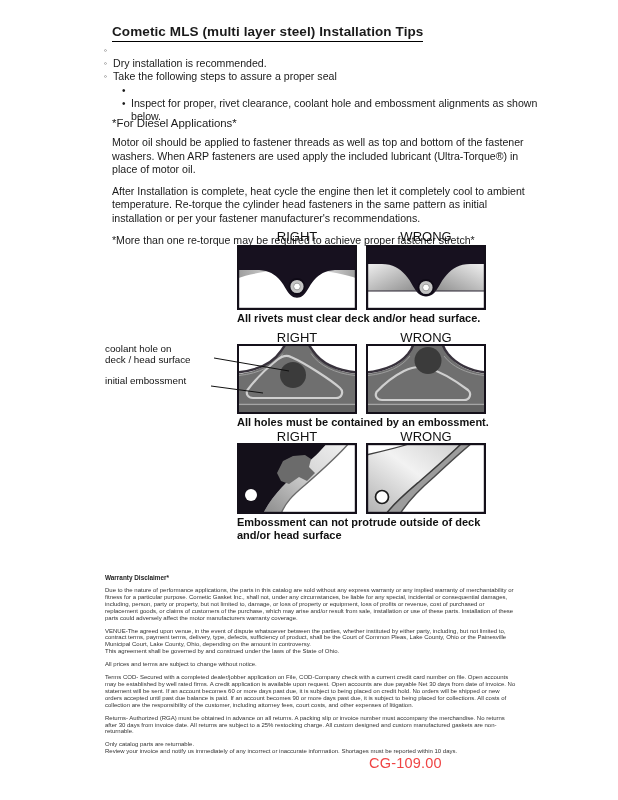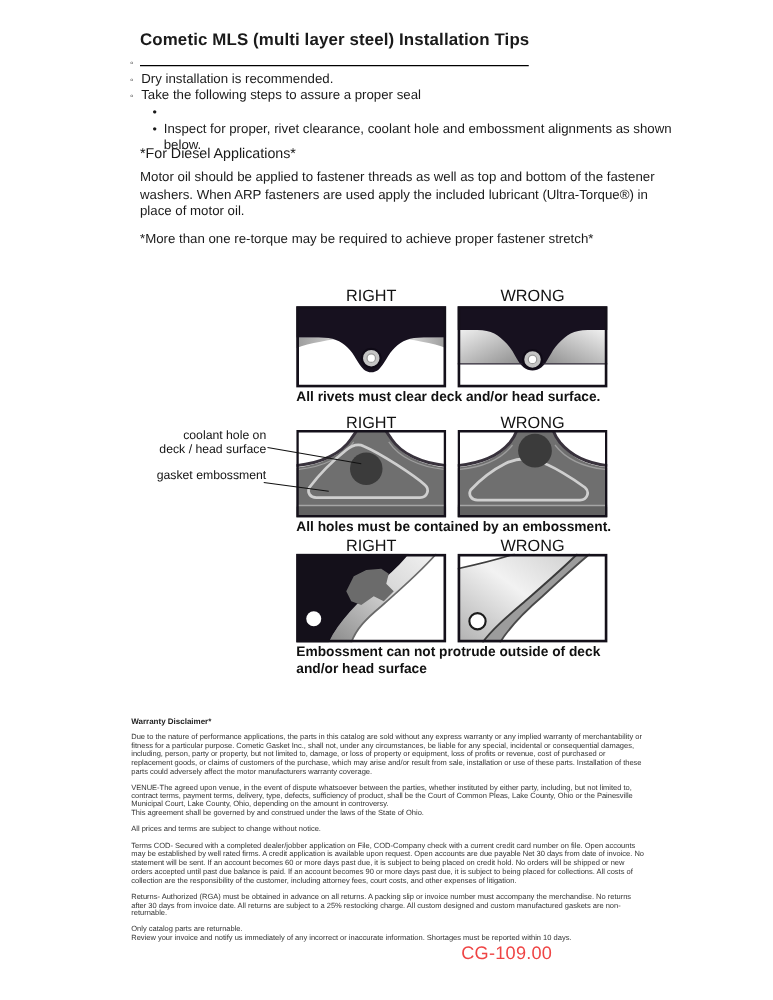--- a/index.html
+++ b/index.html
@@ -5,36 +5,36 @@
   html,body{margin:0;padding:0;}
   body{
     width:618px;height:800px;background:#ffffff;overflow:hidden;
     font-family:"Liberation Sans", sans-serif;color:#1a1a1a;
     position:relative;
   }
   .abs{position:absolute;}
   
   .title{
     left:112px;top:24px;font-size:13.5px;font-weight:bold;
-    border-bottom:1.6px solid #000;padding-bottom:13px;letter-spacing:.1px;
+    border-bottom:1.6px solid #000;padding-bottom:2px;letter-spacing:.1px;
   }
   .bullets{left:104px;top:44px;width:440px;font-size:10.6px;line-height:13.2px;}
   .bullets .row{display:flex;}
   .bullets .marker{width:9px;flex:0 0 9px;font-size:8px;line-height:13.2px;}
   .bullets .sub{margin-left:18px;}
   .bullets .sub .marker{font-size:10px;}
   
   .diesel{left:112px;top:117px;width:430px;font-size:10.6px;line-height:13.3px;}
   .diesel h2{font-size:11.4px;margin:0 0 6px 0;font-weight:normal;}
   .diesel p{margin:0 14px 9px 0;}
   
   .fig-label{width:120px;text-align:center;font-size:13px;color:#111;}
   .fig-caption{font-size:11px;font-weight:600;color:#111;line-height:12.5px;}
   .panel{display:block;}
-  .ann{width:108px;text-align:right;font-size:9.8px;line-height:11px;color:#111;}
+  .ann{width:108px;font-size:9.8px;line-height:11px;color:#111;}
   
   .legal{left:105px;top:574px;width:413px;color:#333;}
   .legal h3{font-size:6.4px;margin:0 0 6px 0;color:#222;}
   .legal p{font-size:6px;line-height:6.9px;margin:0 0 6px 0;}
   .legal p.tight{margin-bottom:0;}
   
   .footer-code{left:369px;top:755px;font-size:14.5px;color:#ef4444;letter-spacing:.2px;}
 </style>
 </head>
 <body>
@@ -58,20 +58,21 @@
   </div>
   <div class="row sub">
     <span class="marker">•</span>
     <span>Inspect for proper, rivet clearance, coolant hole and embossment alignments as shown below.</span>
   </div>
 </div>
 
 <div class="abs diesel">
   <h2>*For Diesel Applications*</h2>
   <p>Motor oil should be applied to fastener threads as well as top and bottom of the fastener washers. When ARP fasteners are used apply the included lubricant (Ultra-Torque®) in place of motor oil.</p>
+  <p>After Installation is complete, heat cycle the engine then let it completely cool to ambient temperature. Re-torque the cylinder head fasteners in the same pattern as initial installation or per your fastener manufacturer's recommendations.</p>
   <p>*More than one re-torque may be required to achieve proper fastener stretch*</p>
 </div>
 
 <div class="abs fig-label" style="left:237px;top:229px">RIGHT</div>
 <div class="abs fig-label" style="left:366px;top:229px">WRONG</div>
 
 <svg class="abs panel" style="left:237px;top:245px" width="120" height="65" viewBox="0 0 120 65">
   <defs>
     <linearGradient id="g1a" x1="0" y1="0" x2="1" y2="0">
       <stop offset="0" stop-color="#9b9b9b"></stop>
@@ -116,21 +117,21 @@
 <div class="abs fig-caption" style="left:237px;top:312px;width:280px">All rivets must clear deck and/or head surface.</div>
 
 <div class="abs fig-label" style="left:237px;top:330px">RIGHT</div>
 <div class="abs fig-label" style="left:366px;top:330px">WRONG</div>
 
 <div class="abs ann" style="left:105px;top:343px">
   <div>coolant hole on</div>
   <div>deck / head surface</div>
 </div>
 <div class="abs ann" style="left:105px;top:375px">
-  <div>gasket embossment</div>
+  <div>initial embossment</div>
 </div>
 
 <svg class="abs panel" style="left:237px;top:344px" width="120" height="70" viewBox="0 0 120 70">
   <rect x="0" y="0" width="120" height="70" fill="#ffffff"></rect>
   <path d="M0 30 C20 28 36 20 44 8 C46 4.5 47.5 2 48.5 0 L71.5 0 C72.5 2 74 4.5 76 8 C84 20 100 28 120 30 L120 70 L0 70 Z" fill="#6f6f6f"></path>
   <path d="M0 28.5 C20 26.5 36 19 44 7 C46.2 3.8 47.6 1.8 48.6 0 M71.4 0 C72.4 1.8 73.8 3.8 76 7 C84 19 100 26.5 120 28.5" fill="none" stroke="#38323c" stroke-width="2.4"></path>
   <path d="M2 31.5 C22 29.5 38 21.5 46 9.5 M74 9.5 C82 21.5 98 29.5 118 31.5" fill="none" stroke="#9d9d9d" stroke-width="1"></path>
   <path d="M16 54 C11 54 8.5 50 10.5 46 C18 36 30 24 40 16 C45 12 50 11 54 13 C68 19 94 36 103 44 C107 47.5 105 54 99 54 Z" fill="none" stroke="#cfcfcf" stroke-width="2.2"></path>
   <circle cx="56" cy="31" r="13" fill="#3b3b3b"></circle>
   <line x1="0" y1="60.4" x2="120" y2="60.4" stroke="#a5a5a5" stroke-width="1.3"></line>

